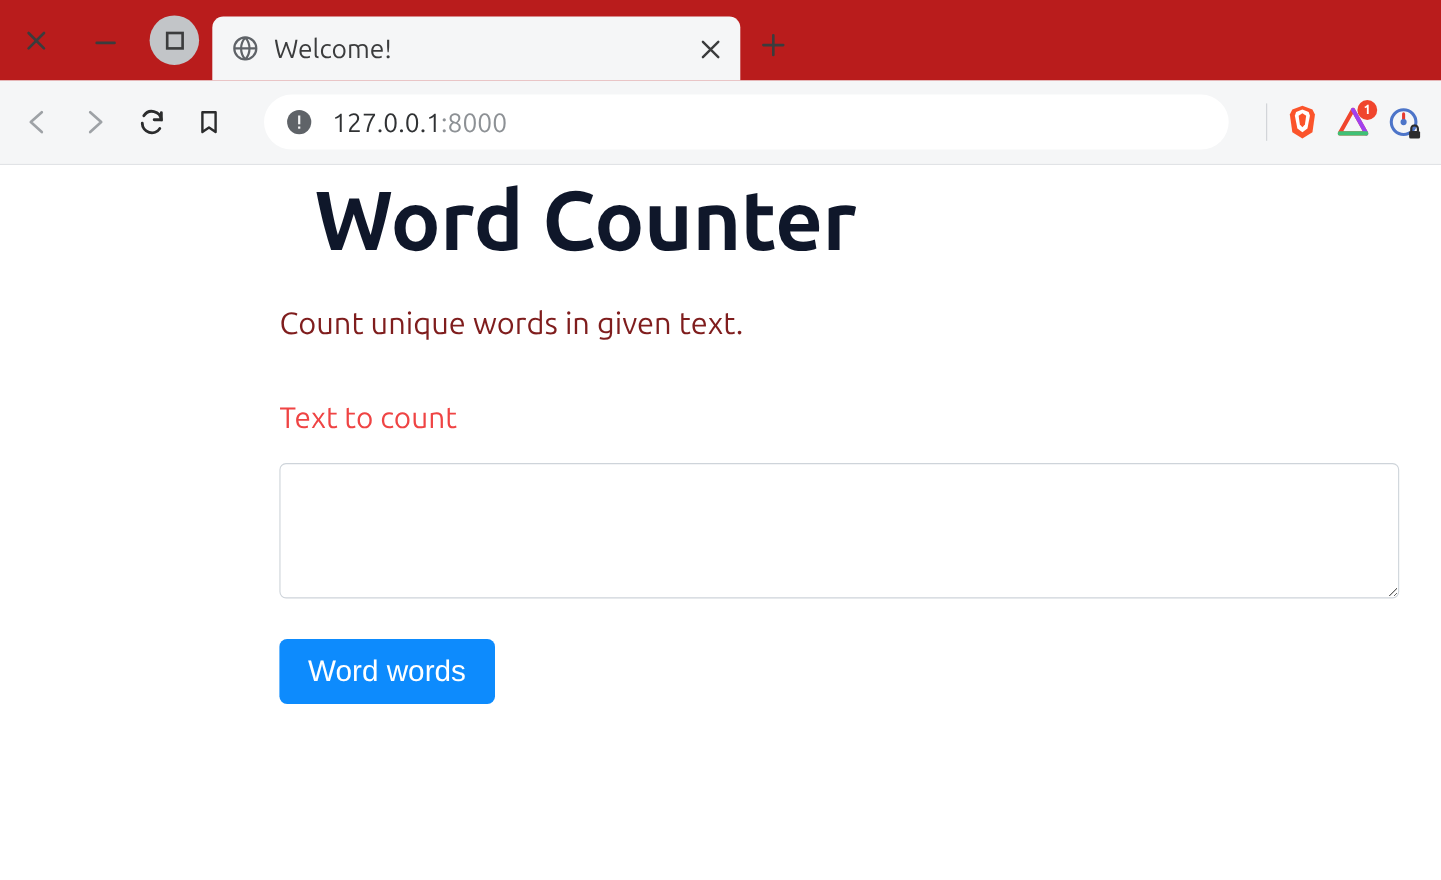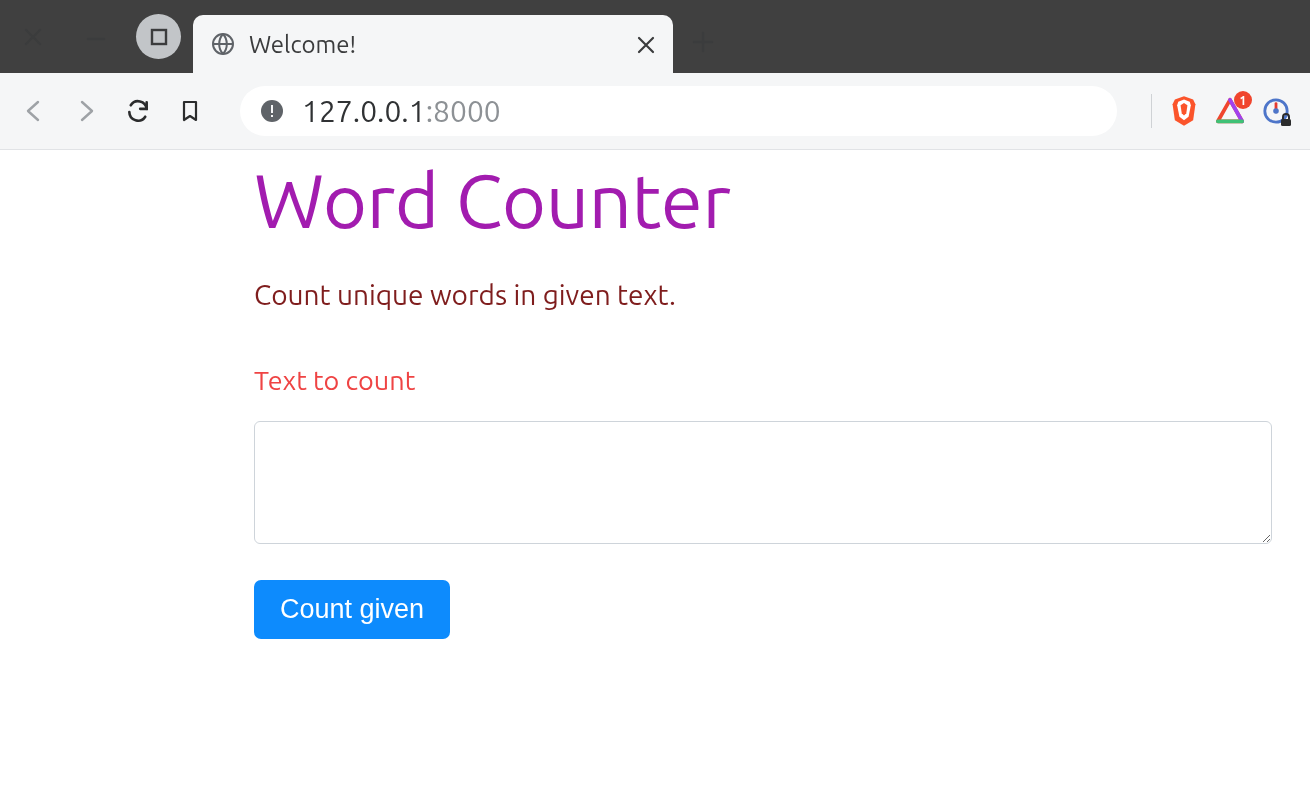--- a/index.html
+++ b/index.html
@@ -1,41 +1,41 @@
 <!DOCTYPE html>
 <html><head>
   <meta charset="utf-8">
   <style>
     *{margin:0;padding:0;box-sizing:border-box;}
     body{font-family:-apple-system,BlinkMacSystemFont,"Segoe UI",Ubuntu,Cantarell,sans-serif;width:1310px;height:800px;background:#fff;overflow:hidden;}
     
-    .titlebar{height:73px;background:#404040;display:flex;align-items:center;padding:0 10px;position:relative;}
+    .titlebar{height:73px;background:#b91c1c;display:flex;align-items:center;padding:0 10px;position:relative;}
     .winbtn{width:45px;height:45px;display:flex;align-items:center;justify-content:center;border-radius:50%;}
     .winbtn.max{background:#c2c5c8;margin-left:4px;}
     .tabs{display:flex;align-items:flex-end;height:100%;margin-left:12px;}
     .tab{height:58px;background:#f5f6f7;border-radius:10px 10px 0 0;display:flex;align-items:center;padding:0 20px 0 18px;min-width:480px;position:relative;}
     .tab-fav{width:24px;height:24px;margin-right:14px;display:flex;align-items:center;justify-content:center;}
     .tab-title{font-size:24px;color:#3b3c3d;}
     .tab-close{position:absolute;right:18px;font-size:26px;color:#3b3c3d;}
     .newtab{margin-left:18px;margin-bottom:16px;}
     
     .toolbar{height:77px;background:#f5f6f7;display:flex;align-items:center;padding:0 20px;border-bottom:1px solid #e1e3e6;gap:24px;}
     .nav-ico{display:flex;align-items:center;justify-content:center;width:28px;height:28px;}
     .urlbar{flex:1;height:50px;background:#fff;border-radius:25px;display:flex;align-items:center;padding:0 20px;margin-left:12px;}
     .url-sec-ico{margin-right:18px;display:flex;align-items:center;}
-    .url-text{font-size:30px;color:#303234;}
+    .url-text{font-size:24px;color:#303234;}
     .url-text .dim{color:#8d9195;}
     .right-icons{display:flex;align-items:center;gap:18px;margin-left:10px;}
     .divider{width:1px;height:34px;background:#cfd2d5;}
     .badge{position:relative;}
     .badge-dot{position:absolute;top:-6px;right:-8px;background:#f0452d;color:#fff;font-size:12px;border-radius:50%;width:18px;height:18px;display:flex;align-items:center;justify-content:center;font-weight:600;}
     
     .viewport{background:#fff;padding:0;}
     .page{margin-left:254px;margin-right:40px;padding-top:0;}
-    h1.page-title{font-size:76px;font-weight:400;color:#a21caf;letter-spacing:-0.5px;line-height:1.2;margin-top:4px;}
+    h1.page-title{font-size:76px;font-weight:700;color:#0f172a;letter-spacing:-0.5px;line-height:1.2;margin-top:4px;margin-left:32px;}
     p.lead{font-size:28px;color:#7f1d1d;margin-top:34px;font-weight:400;}
     .form-label{font-size:27px;color:#ef4444;margin-top:55px;display:block;}
     .textarea{width:1018px;height:123px;border:1px solid #ced4da;border-radius:6px;margin-top:26px;font-size:20px;padding:10px 14px;resize:both;position:relative;font-family:inherit;}
     .btn{display:inline-block;background:#0d8bfd;color:#fff;font-size:27px;padding:14px 26px;border:none;border-radius:7px;margin-top:33px;cursor:pointer;font-weight:400;}
   </style>
 </head>
 <body>
 
 <div class="titlebar">
   <div class="winbtn">
@@ -141,15 +141,15 @@
   </div>
 </div>
 
 <div class="viewport">
   <div class="page">
     <h1 class="page-title">Word Counter</h1>
     <p class="lead">Count unique words in given text.</p>
     <label class="form-label">Text to count</label>
     <textarea class="textarea" value="" style=""></textarea>
     <br>
-    <button class="btn">Count given</button>
+    <button class="btn">Word words</button>
   </div>
 </div>
 
 </body></html>

